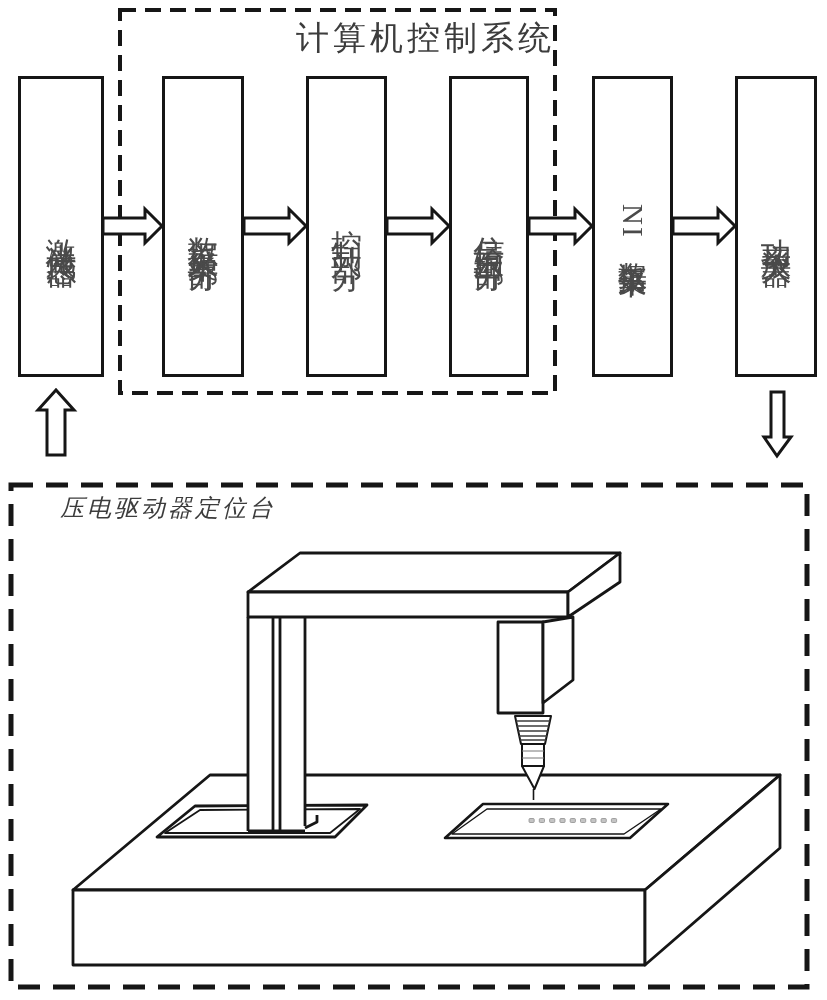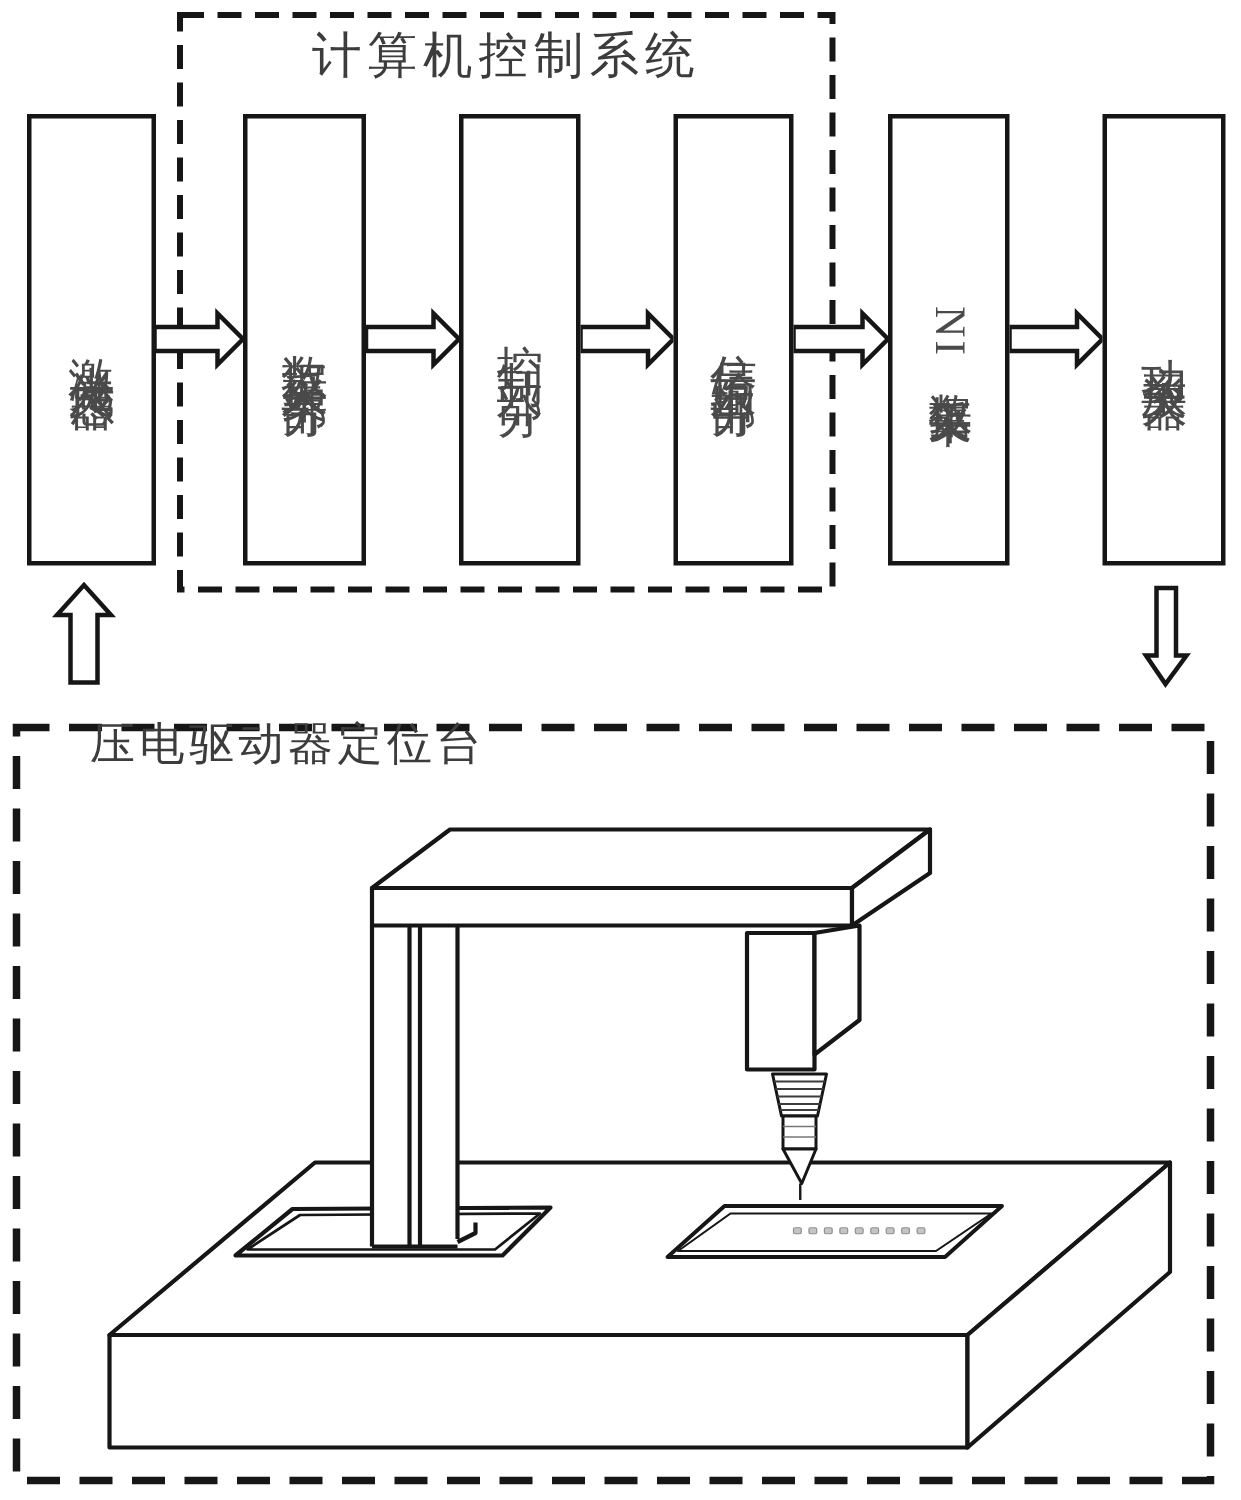--- a/index.html
+++ b/index.html
@@ -96,22 +96,22 @@
           <g stroke-width="1" stroke="#777777">
             <path d="M522,751 L544,751 M522,758 L544,758"></path>
           </g>
           <path d="M522,766 L544,766 L534.5,789 Z" fill="#ffffff" stroke-width="2"></path>
           <path d="M533.5,789 L533.5,800" stroke-width="1.6"></path>
         </g>
       </g>
     </g>
   </svg>
 
-  <div class="group-title center" style="left:120px;top:22px;width:435px;font-size:33px;letter-spacing:4px;">计算机控制系统</div>
-  <div class="group-title" style="left:60px;top:482px;font-size:30px;letter-spacing:3px;">压电驱动器定位台</div>
+  <div class="group-title center" style="left:120px;top:22px;width:435px;font-size:33px;letter-spacing:4px;text-align:right;">计算机控制系统</div>
+  <div class="group-title" style="left:60px;top:496px;font-size:24px;letter-spacing:3px;font-style:italic;">压电驱动器定位台</div>
 
   <div class="fbox" style="left:18px;top:76px;width:86px;height:301px;">
     <span>激光传感器</span>
   </div>
 
   <div class="fbox" style="left:162px;top:76px;width:82px;height:301px;">
     <span>数据采集部分</span>
   </div>
 
   <div class="fbox wide-space" style="left:306px;top:76px;width:81px;height:301px;">

